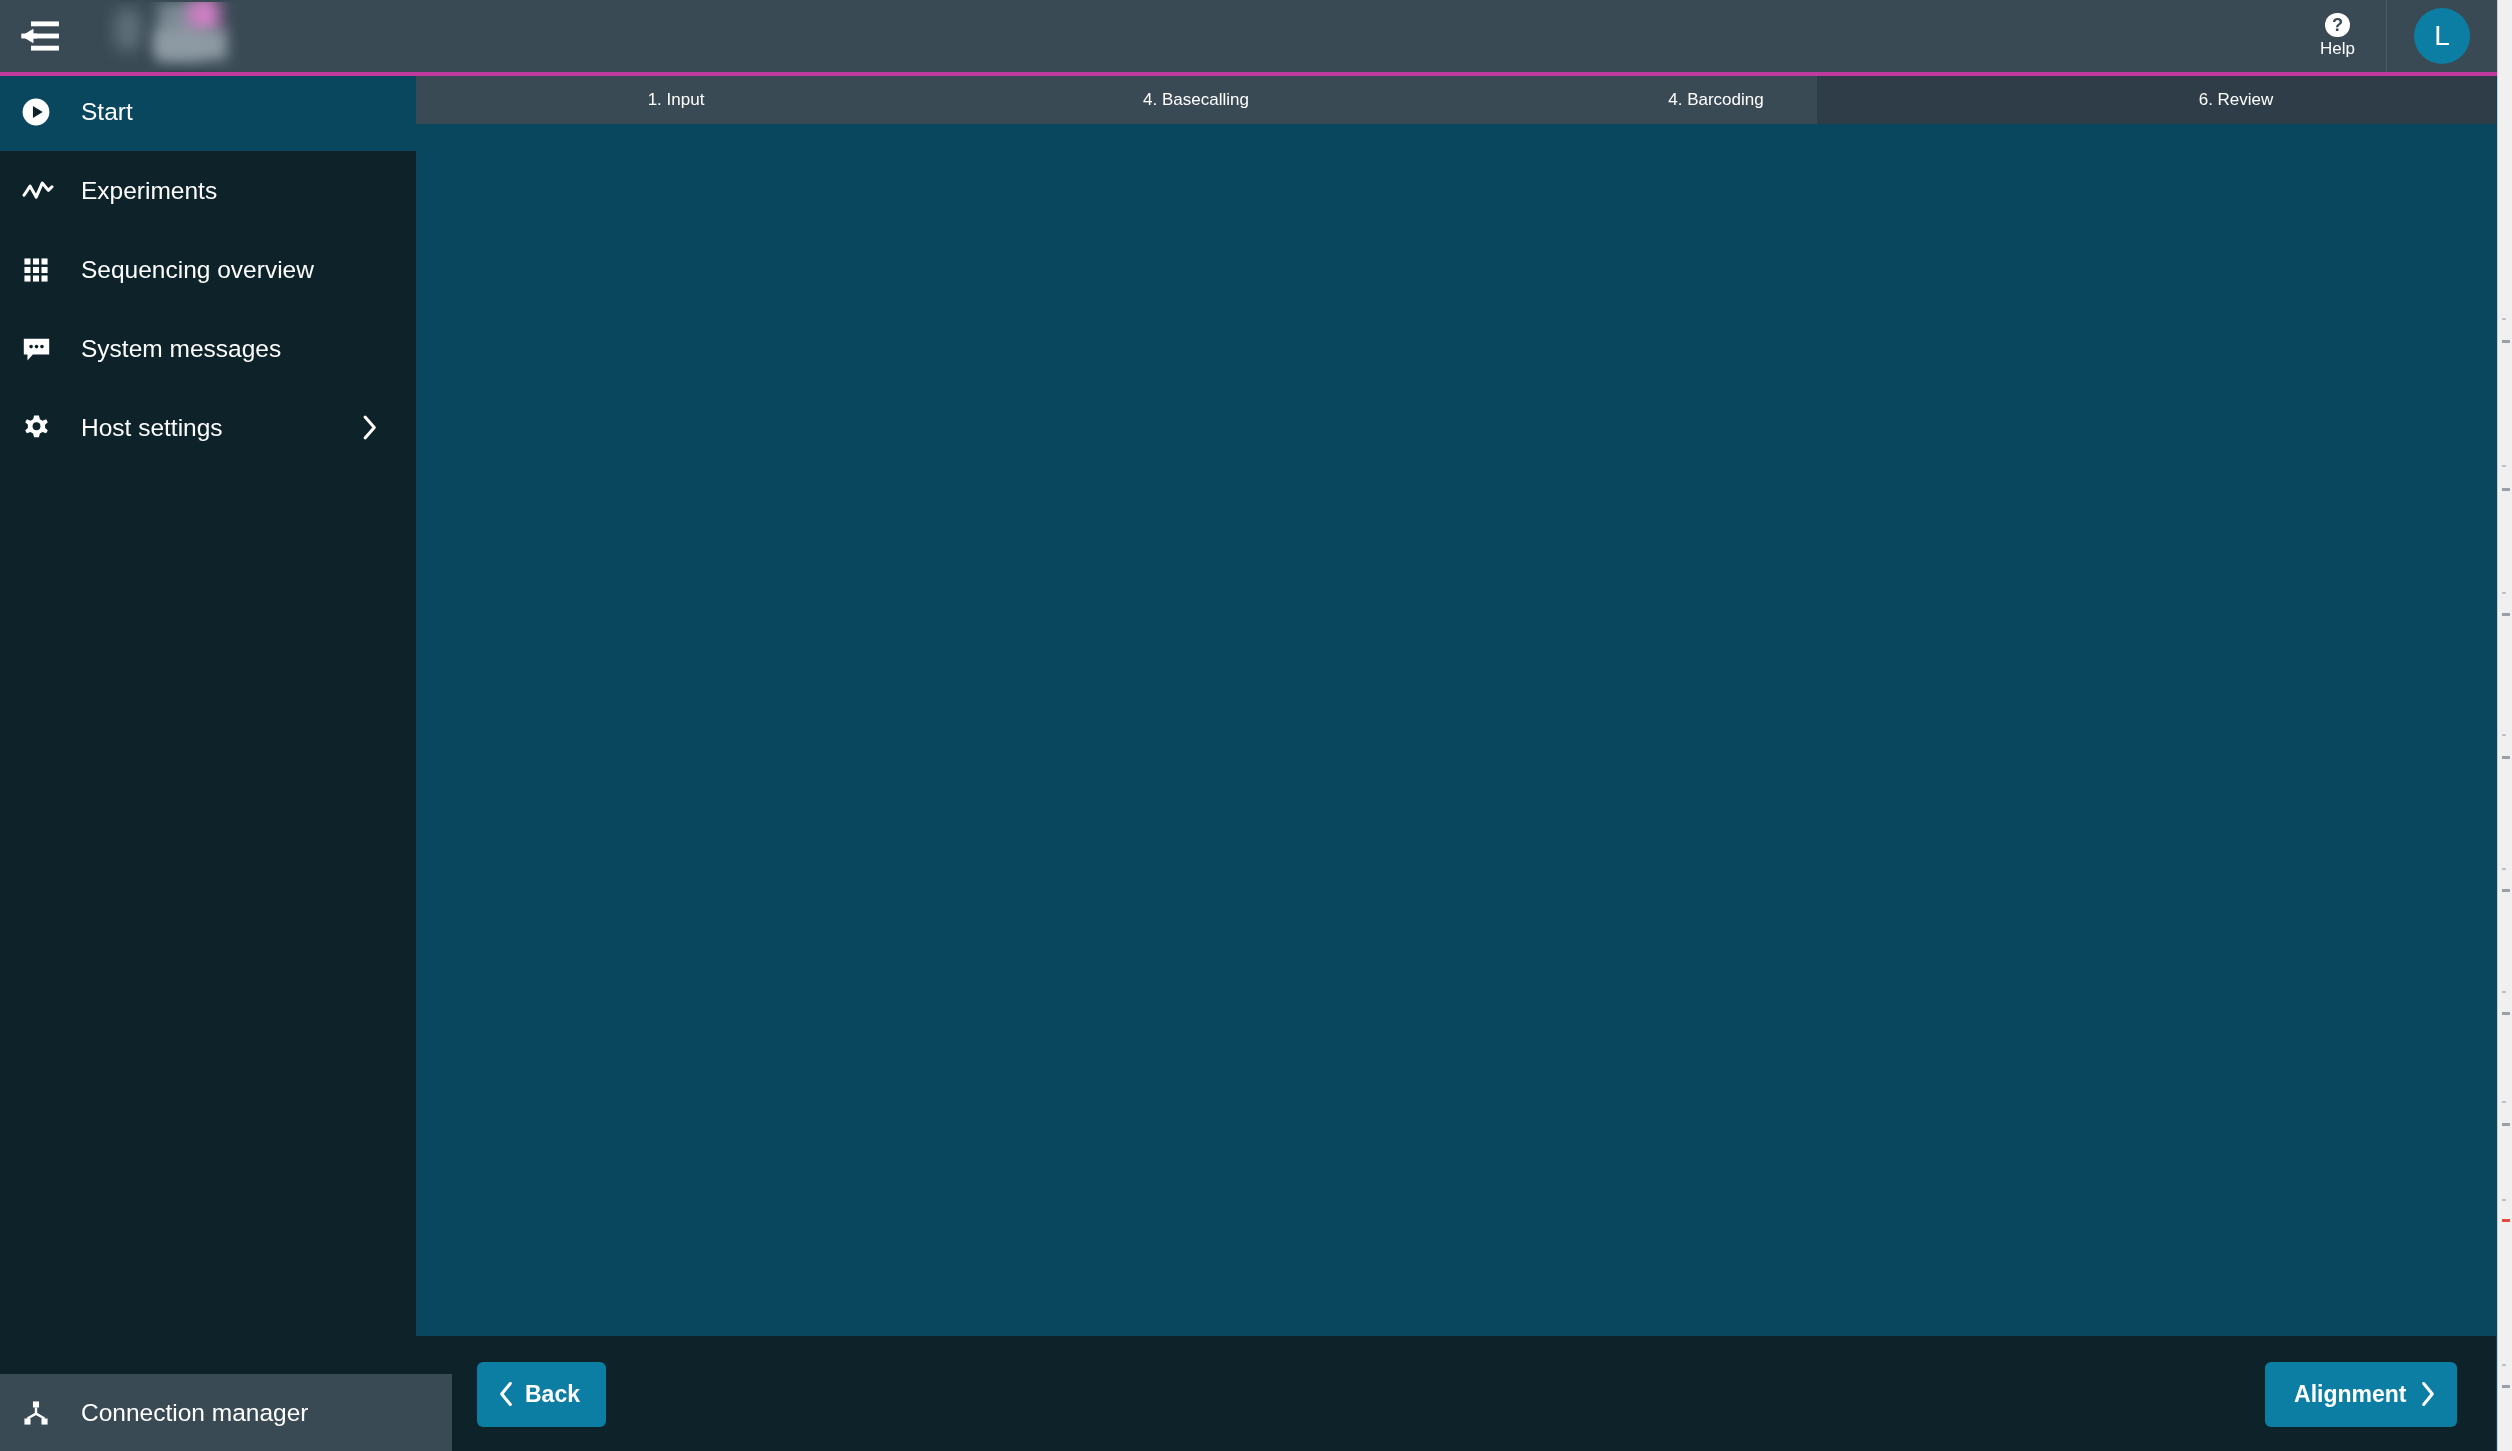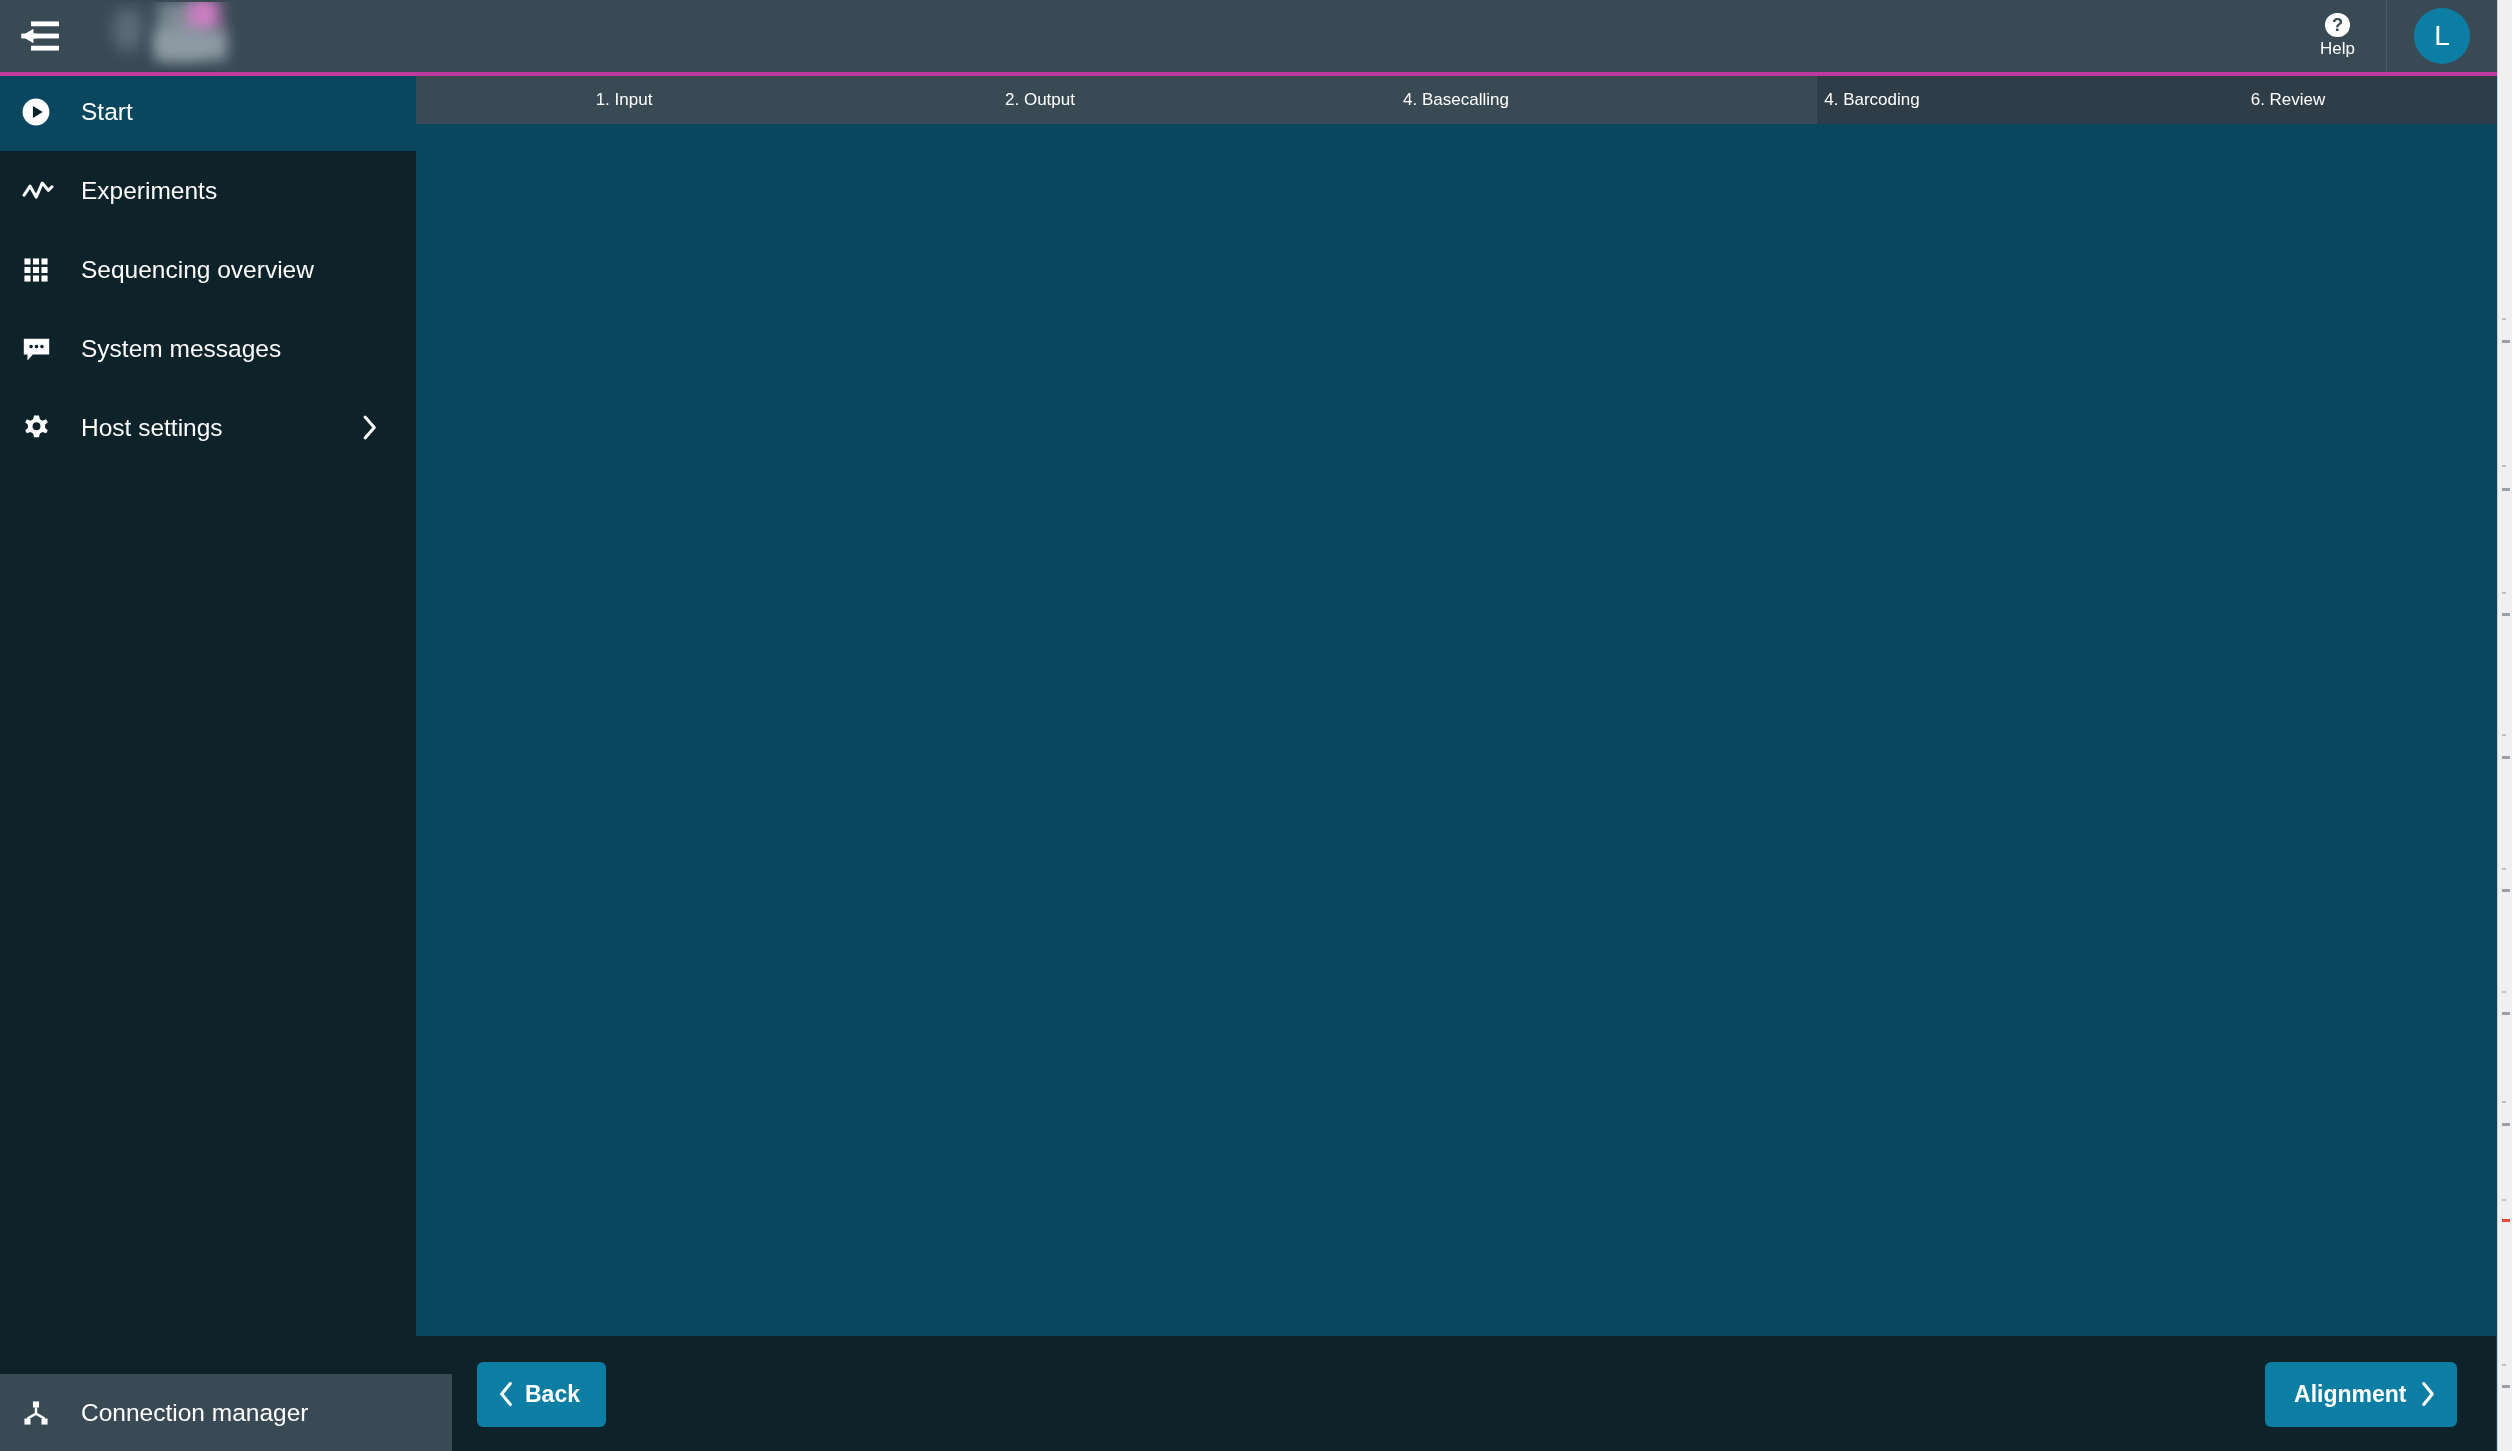--- a/index.html
+++ b/index.html
@@ -384,23 +384,20 @@
       <span class="nav-label">Connection manager</span>
     </div>
   </nav>
 
   <div class="stepper">
     <div class="stepper-dark"></div>
     <div class="stepper-chevron"></div>
     <div class="steps">
       <div class="step">
         <span class="step-label">1. Input</span>
-      </div>
-      <div class="step">
-        <span class="step-label">2. Output</span>
       </div>
       <div class="step">
         <span class="step-label">4. Basecalling</span>
       </div>
       <div class="step">
         <span class="step-label">4. Barcoding</span>
       </div>
       <div class="step">
         <span class="step-label">6. Review</span>
       </div>

